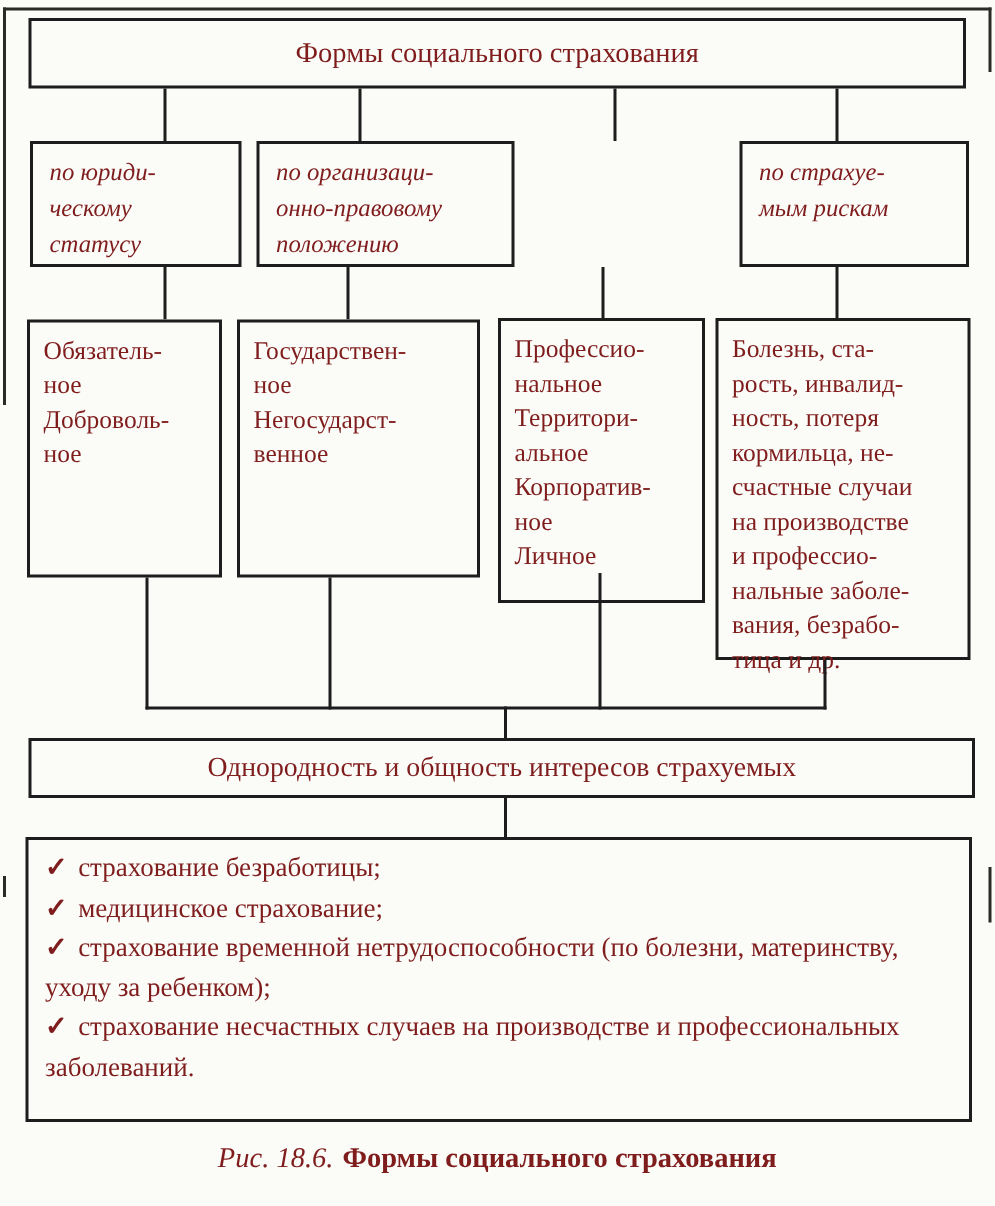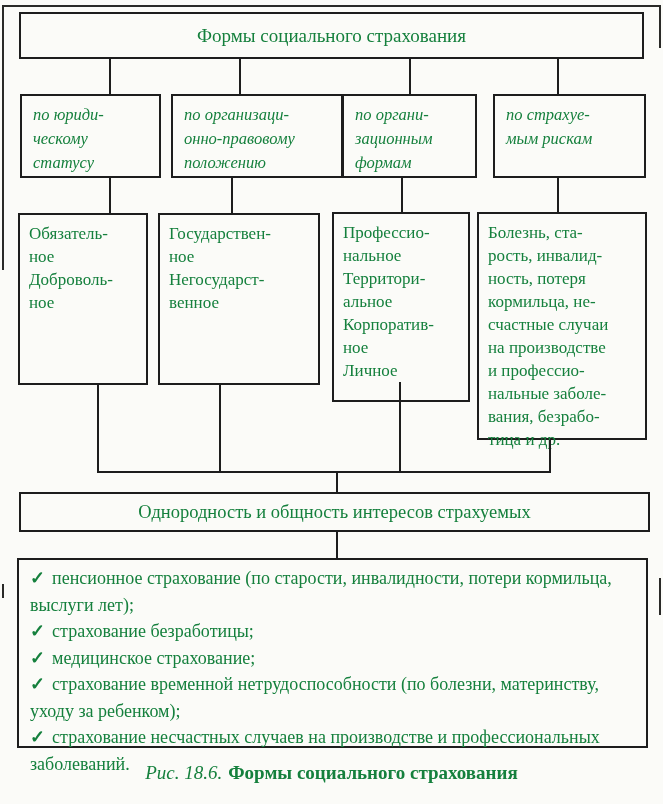--- a/index.html
+++ b/index.html
@@ -5,21 +5,21 @@
   html, body { margin: 0; padding: 0; }
   body {
     background: #ffffff;
     font-family: "Liberation Serif", serif;
   }
   .figure {
     position: relative;
     width: 663px;
     height: 804px;
     background: #fbfbf8;
-    color: #15803d;
+    color: #7f1d1d;
     overflow: hidden;
   }
   .box {
     position: absolute;
     border: 2px solid #1d1d1d;
     background: #fbfbf8;
     box-sizing: border-box;
   }
   .line {
     position: absolute;
@@ -95,25 +95,20 @@
   <div class="box criterion-box" style="left:20px; width:141px;">
     <div class="lines">по юриди-
 ческому
 статусу</div>
   </div>
   <div class="box criterion-box" style="left:171px; width:172px;">
     <div class="lines">по организаци-
 онно-правовому
 положению</div>
   </div>
-  <div class="box criterion-box" style="left:342px; width:135px;">
-    <div class="lines">по органи-
-зационным
-формам</div>
-  </div>
   <div class="box criterion-box" style="left:493px; width:153px;">
     <div class="lines">по страхуе-
 мым рискам</div>
   </div>
 
   <div class="line" style="left:109px; top:178px; width:2px; height:35px;"></div>
   <div class="line" style="left:231px; top:178px; width:2px; height:35px;"></div>
   <div class="line" style="left:401px; top:178px; width:2px; height:35px;"></div>
   <div class="line" style="left:557px; top:178px; width:2px; height:35px;"></div>
 
@@ -158,21 +153,20 @@
   <div class="line" style="left:97px; top:471px; width:454px; height:2px;"></div>
   <div class="line" style="left:336px; top:471px; width:2px; height:21px;"></div>
 
   <div class="box principle-box">
     <span>Однородность и общность интересов страхуемых</span>
   </div>
 
   <div class="line" style="left:336px; top:532px; width:2px; height:26px;"></div>
 
   <div class="box list-box">
-    <div class="list-item"><span class="check">✓</span><span>пенсионное страхование (по старости, инвалидности, потери кормильца, выслуги лет);</span></div>
     <div class="list-item"><span class="check">✓</span><span>страхование безработицы;</span></div>
     <div class="list-item"><span class="check">✓</span><span>медицинское страхование;</span></div>
     <div class="list-item"><span class="check">✓</span><span>страхование временной нетрудоспособности (по болезни, материнству, уходу за ребенком);</span></div>
     <div class="list-item"><span class="check">✓</span><span>страхование несчастных случаев на производстве и профессиональных заболеваний.</span></div>
   </div>
 
   <div class="caption">
     <span class="caption-label">Рис. 18.6.</span><span class="caption-text">Формы социального страхования</span>
   </div>
 

